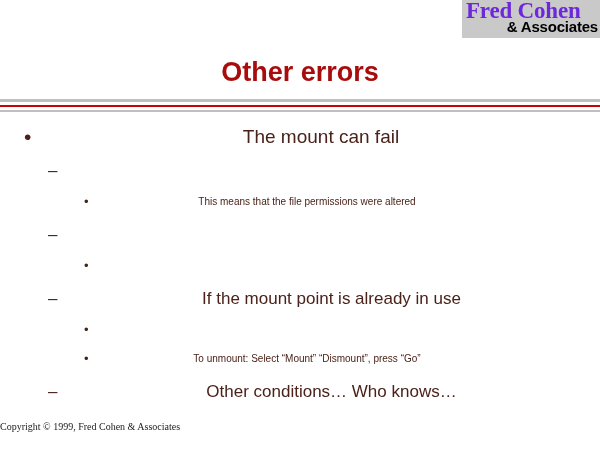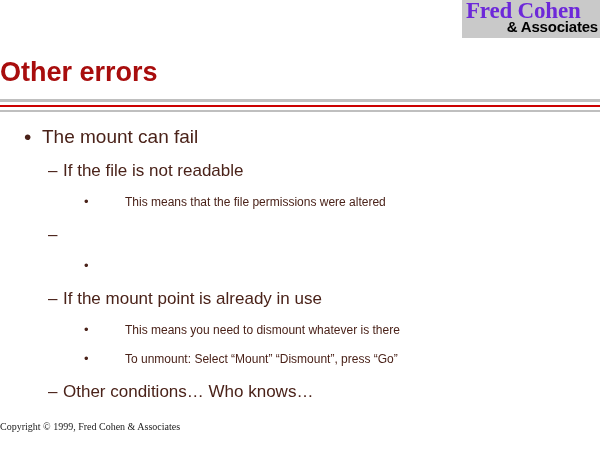--- a/index.html
+++ b/index.html
@@ -49,21 +49,21 @@
     letter-spacing: -0.2px;
     white-space: nowrap;
   }
 
   
   #slide-title {
     position: absolute;
     top: 56px;
     left: 0;
     width: 600px;
-    text-align: left;
+    text-align: center;
     font-family: "Liberation Sans", sans-serif;
     font-weight: bold;
     font-size: 27px;
     line-height: 32px;
     color: #a80d0d;
   }
 
   
   #divider {
     position: absolute;
@@ -108,20 +108,21 @@
   .bullet-row {
     display: flex;
     align-items: flex-start;
   }
   .marker {
     flex: 0 0 auto;
     text-align: left;
   }
   .btext {
     flex: 1 1 auto;
+    text-align: center;
   }
 
   
   .lvl1 {
     padding-left: 24px;
     margin-bottom: 4px;
   }
   .lvl1 .marker {
     width: 18px;
     font-size: 21px;
@@ -151,25 +152,24 @@
   .lvl3 {
     padding-left: 84px;
     margin-bottom: 2px;
   }
   .lvl3 .marker {
     width: 13px;
     font-size: 13px;
     line-height: 22px;
   }
   .lvl3 .btext {
-    font-size: 12px;
+    font-size: 10px;
     line-height: 20px;
     padding-top: 1px;
     max-width: 420px;
-    margin-left: 28px;
   }
 
   .gap-sm { height: 5px; }
   .gap-md { height: 8px; }
 
   
   #footer {
     position: absolute;
     top: 421px;
     left: 0;
@@ -200,21 +200,20 @@
 
   <div class="bullet-row lvl1">
     <span class="marker">•</span>
     <span class="btext">The mount can fail</span>
   </div>
 
   <div class="gap-sm"></div>
 
   <div class="bullet-row lvl2">
     <span class="marker">–</span>
-    <span class="btext">If the file is not readable</span>
   </div>
 
   <div class="gap-sm"></div>
 
   <div class="bullet-row lvl3">
     <span class="marker">•</span>
     <span class="btext">This means that the file permissions were altered</span>
   </div>
 
   <div class="gap-md"></div>
@@ -233,21 +232,20 @@
 
   <div class="bullet-row lvl2">
     <span class="marker">–</span>
     <span class="btext">If the mount point is already in use</span>
   </div>
 
   <div class="gap-sm"></div>
 
   <div class="bullet-row lvl3">
     <span class="marker">•</span>
-    <span class="btext">This means you need to dismount whatever is there</span>
   </div>
 
   <div class="gap-sm"></div>
 
   <div class="bullet-row lvl3">
     <span class="marker">•</span>
     <span class="btext">To unmount: Select “Mount” “Dismount”, press “Go”</span>
   </div>
 
   <div class="gap-md"></div>

